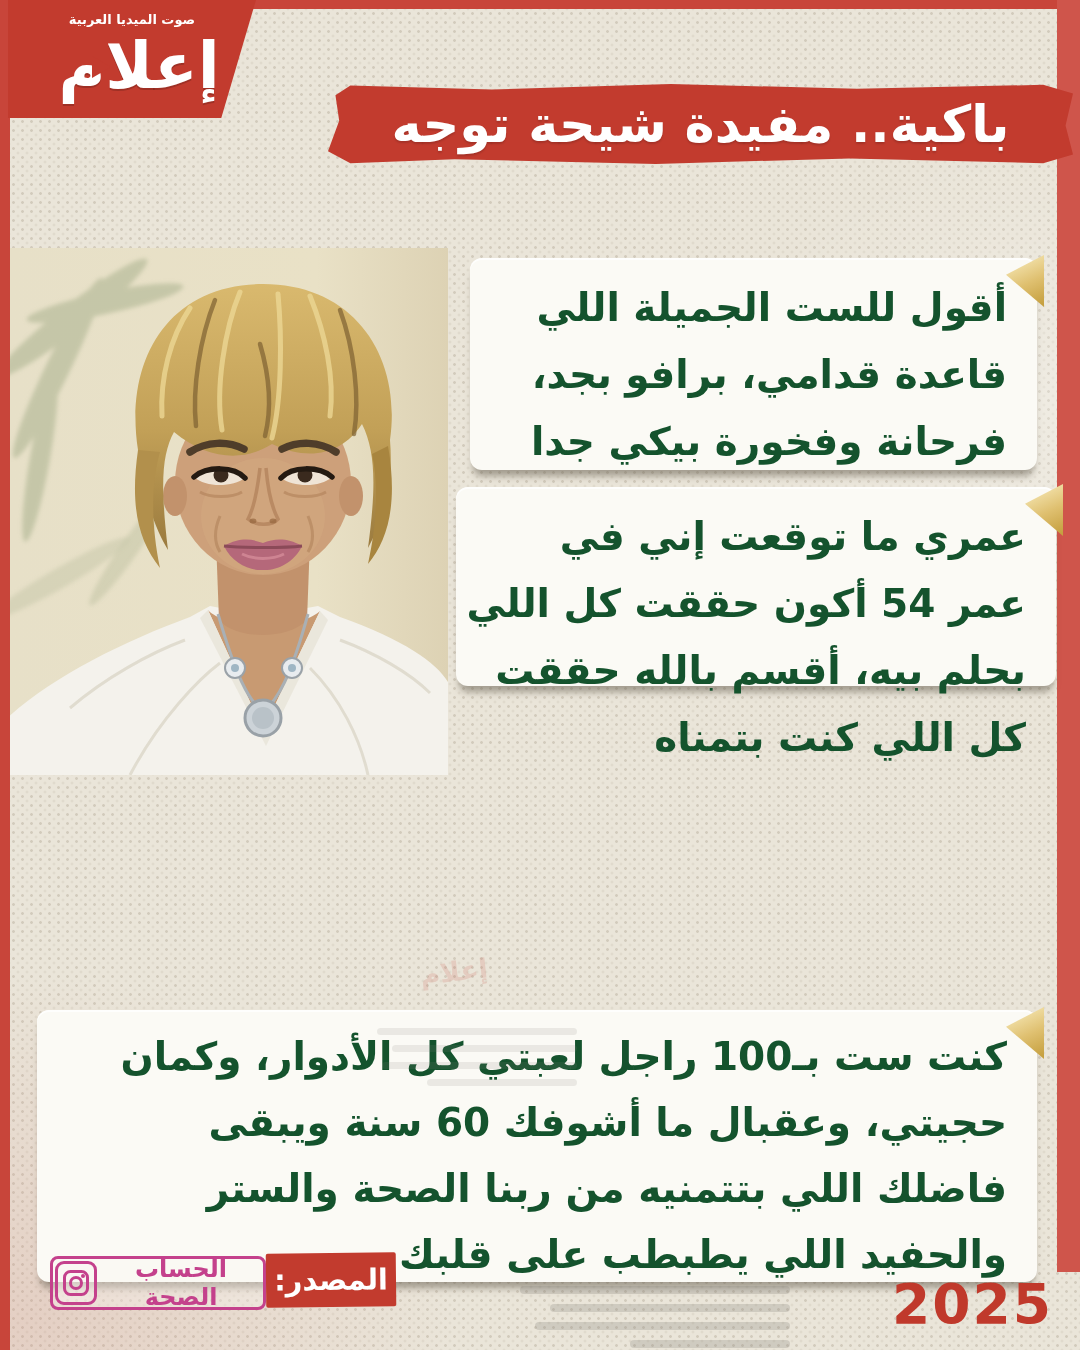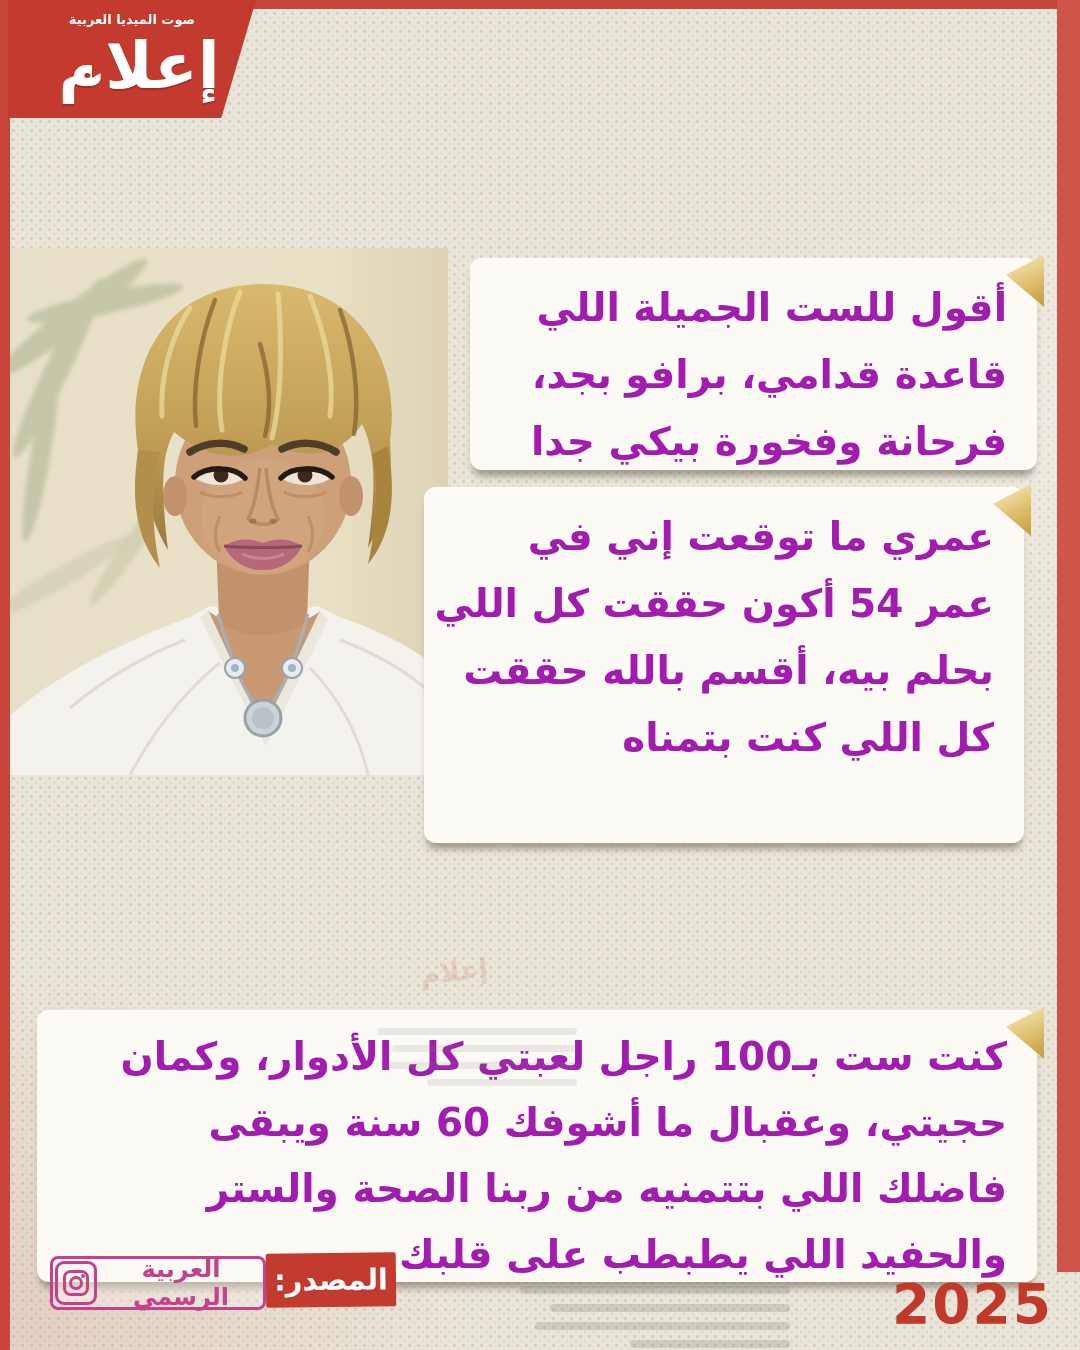--- a/index.html
+++ b/index.html
@@ -38,23 +38,23 @@
     clip-path:polygon(1% 14%,3% 2%,22% 7%,46% 0,71% 6%,96% 1%,100% 12%,99% 52%,100% 88%,96% 99%,70% 93%,44% 100%,17% 94%,3% 99%,0 84%,1.5% 46%);
     text-shadow:0 2px 2px rgba(0,0,0,.15);}
   .headline.l1{left:328px;top:84px;width:745px;height:80px;font-size:51px;}
   .headline.l2{left:156px;top:166px;width:917px;height:82px;font-size:51px;}
   
   .photo{position:absolute;left:10px;top:248px;width:438px;height:527px;overflow:hidden;}
   
   .quote{position:absolute;background:#fbfaf5;border-radius:12px;
     box-shadow:0 9px 7px -3px rgba(104,96,82,.55), inset 0 2px 0 rgba(255,255,255,.8);}
   .quote p{margin:0;padding:16px 30px 0 0;direction:rtl;text-align:right;
-    font-size:39px;font-weight:bold;color:#a21caf;line-height:67px;white-space:pre-line;}
+    font-size:39px;font-weight:bold;color:#14532d;line-height:67px;white-space:pre-line;}
   .q1{left:470px;top:258px;width:567px;height:212px;}
-  .q2{left:424px;top:487px;width:600px;height:356px;}
+  .q2{left:456px;top:487px;width:600px;height:199px;}
   .q3{left:37px;top:784px;width:1000px;height:211px;}
   .q4{left:37px;top:1010px;width:1000px;height:272px;}
   .q4 p{line-height:66px;padding-top:14px;}
   .marker{position:absolute;top:-3px;right:-7px;width:38px;height:52px;
     background:linear-gradient(155deg,#f6e8b6 10%,#dfc070 55%,#c6a040 95%);
     clip-path:polygon(100% 0,100% 100%,0 38%);}
   
   .wm{position:absolute;direction:rtl;}
   .wm i{display:block;background:#86837c;border-radius:4px;height:9px;margin:10px 0 0 auto;}
   .wm-onbox{left:360px;top:1022px;width:210px;opacity:.14;}
@@ -181,20 +181,23 @@
     </svg>
     
   </div>
 
   <div class="logo">
     <span class="tagline">صوت الميديا العربية</span>
     <span class="wordmark">إعلام</span>
     <span class="play"></span>
   </div>
 
+  <div class="headline l1">
+    <span>باكية.. مفيدة شيحة توجه</span>
+  </div>
 
   <div class="quote q1">
     <div class="marker"></div>
     <p>أقول للست الجميلة اللي
 قاعدة قدامي، برافو بجد،
 فرحانة وفخورة بيكي جدا</p>
   </div>
   <div class="quote q2">
     <div class="marker"></div>
     <p>عمري ما توقعت إني في
@@ -226,17 +229,17 @@
   </div>
 
   <div class="account">
     <div class="ig-box">
       <svg width="26" height="26" viewBox="0 0 26 26">
         <rect x="1.5" y="1.5" width="23" height="23" rx="6" fill="none" stroke="#c4418c" stroke-width="3"></rect>
         <circle cx="13" cy="13" r="5.5" fill="none" stroke="#c4418c" stroke-width="3"></circle>
         <circle cx="20" cy="6" r="2" fill="#c4418c"></circle>
       </svg>
     </div>
-    <span class="handle">العربية الرسمي</span>
+    <span class="handle">الحساب الصحة</span>
   </div>
   <div class="source">المصدر:</div>
   <div class="year">2025</div>
 </div>
 
 </body></html>

